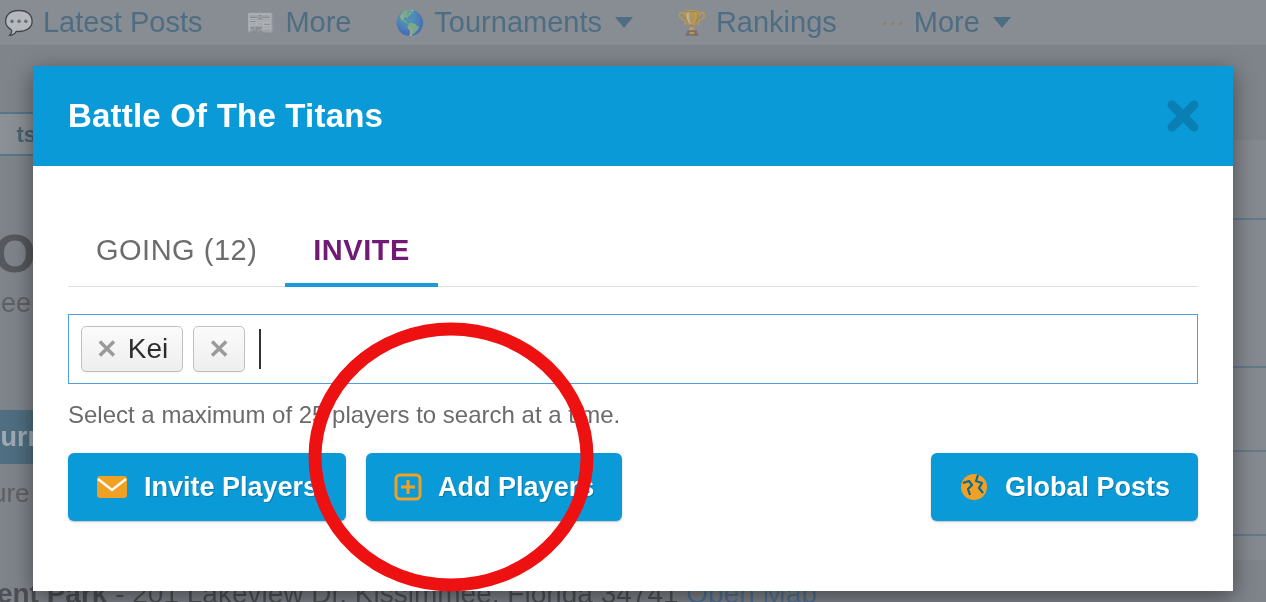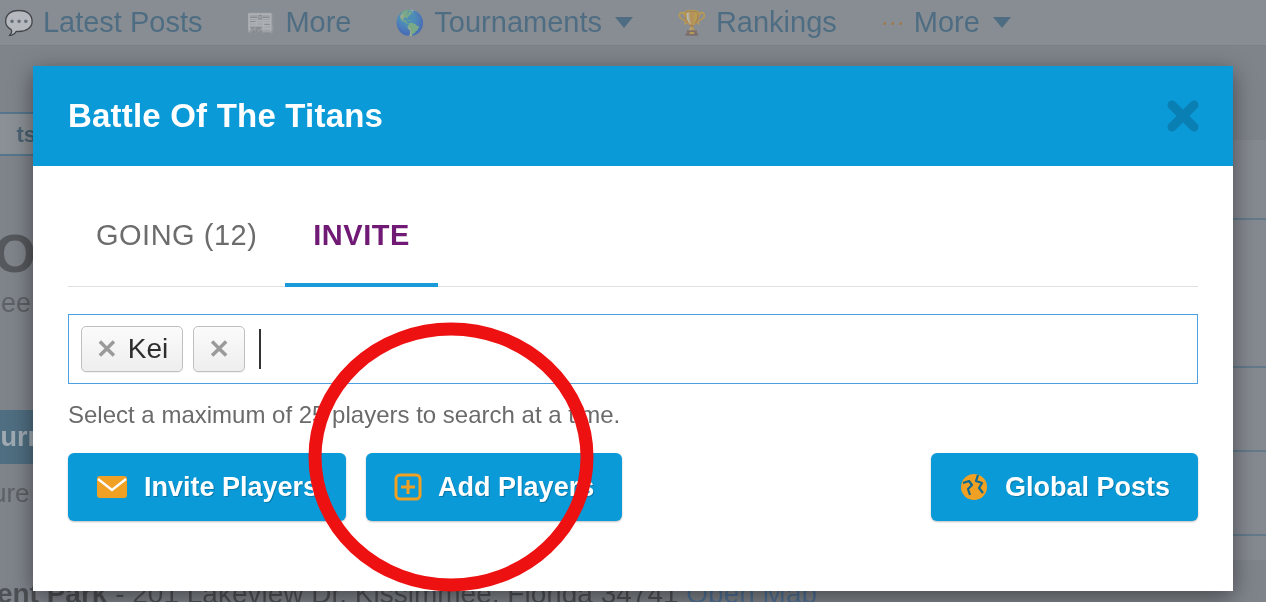--- a/index.html
+++ b/index.html
@@ -209,20 +209,21 @@
   }
   #modal-close svg { display: block; }
 
   #modal-body {
     padding: 0 35px;
   }
 
   
   #tabs {
     display: flex;
+    align-items: flex-end;
     gap: 0;
     border-bottom: 1px solid #e0e0e0;
     height: 82px;
     margin-top: 38px;
   }
   .tab {
     font-size: 29px;
     letter-spacing: 0.5px;
     padding: 0 28px 16px 28px;
     cursor: pointer;

